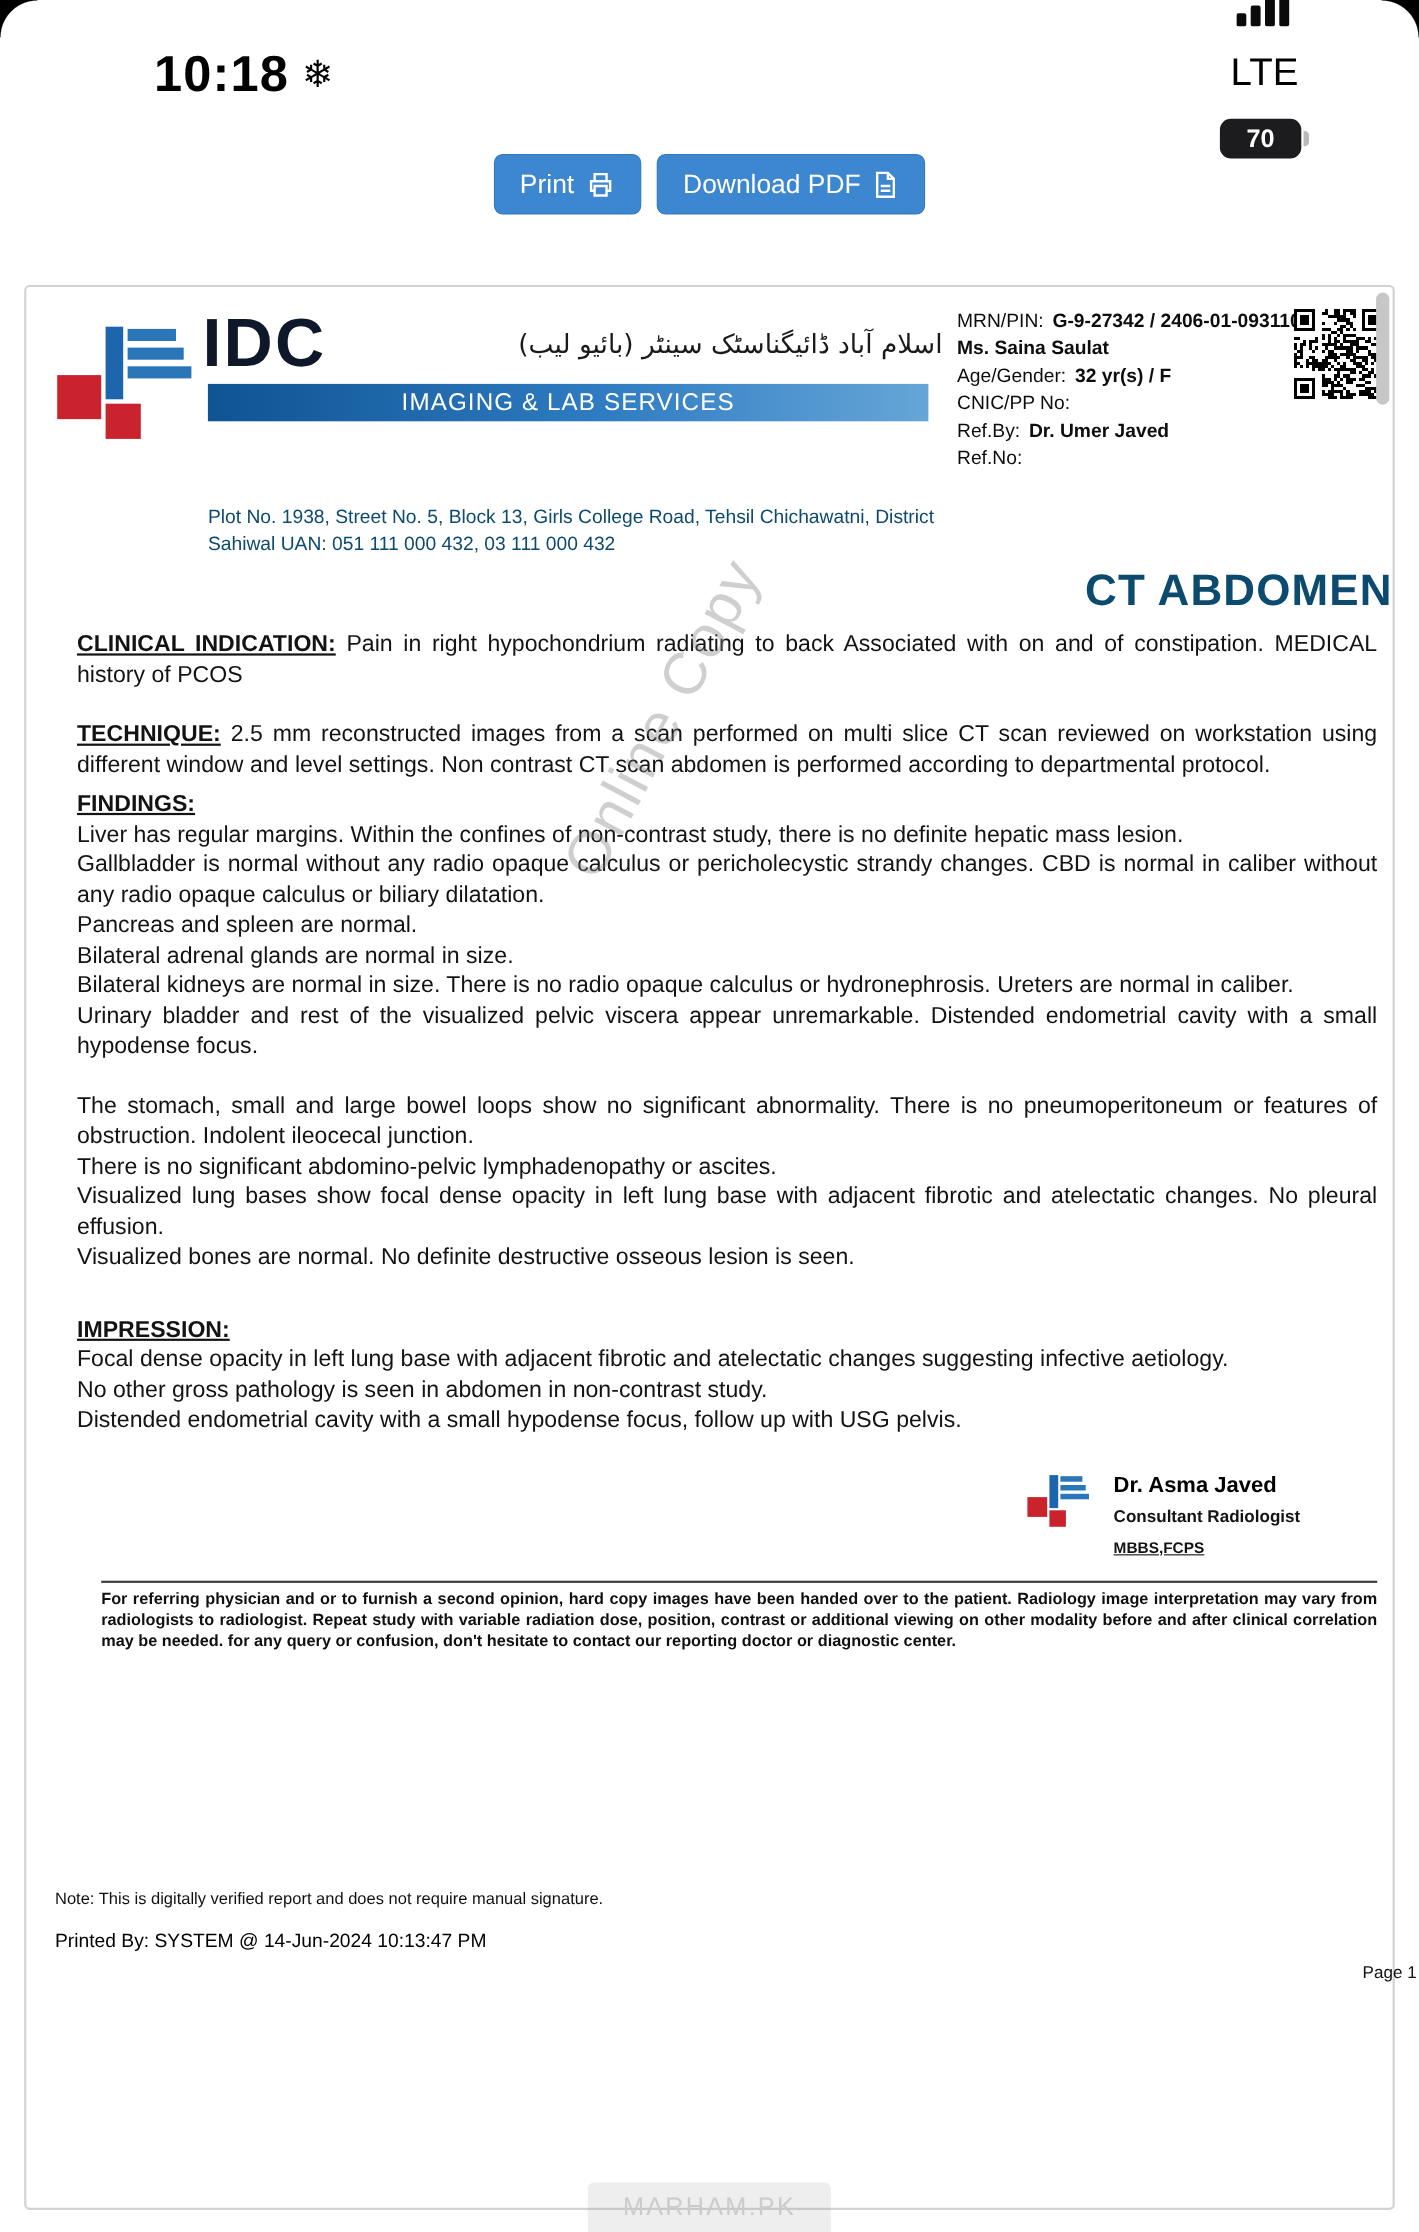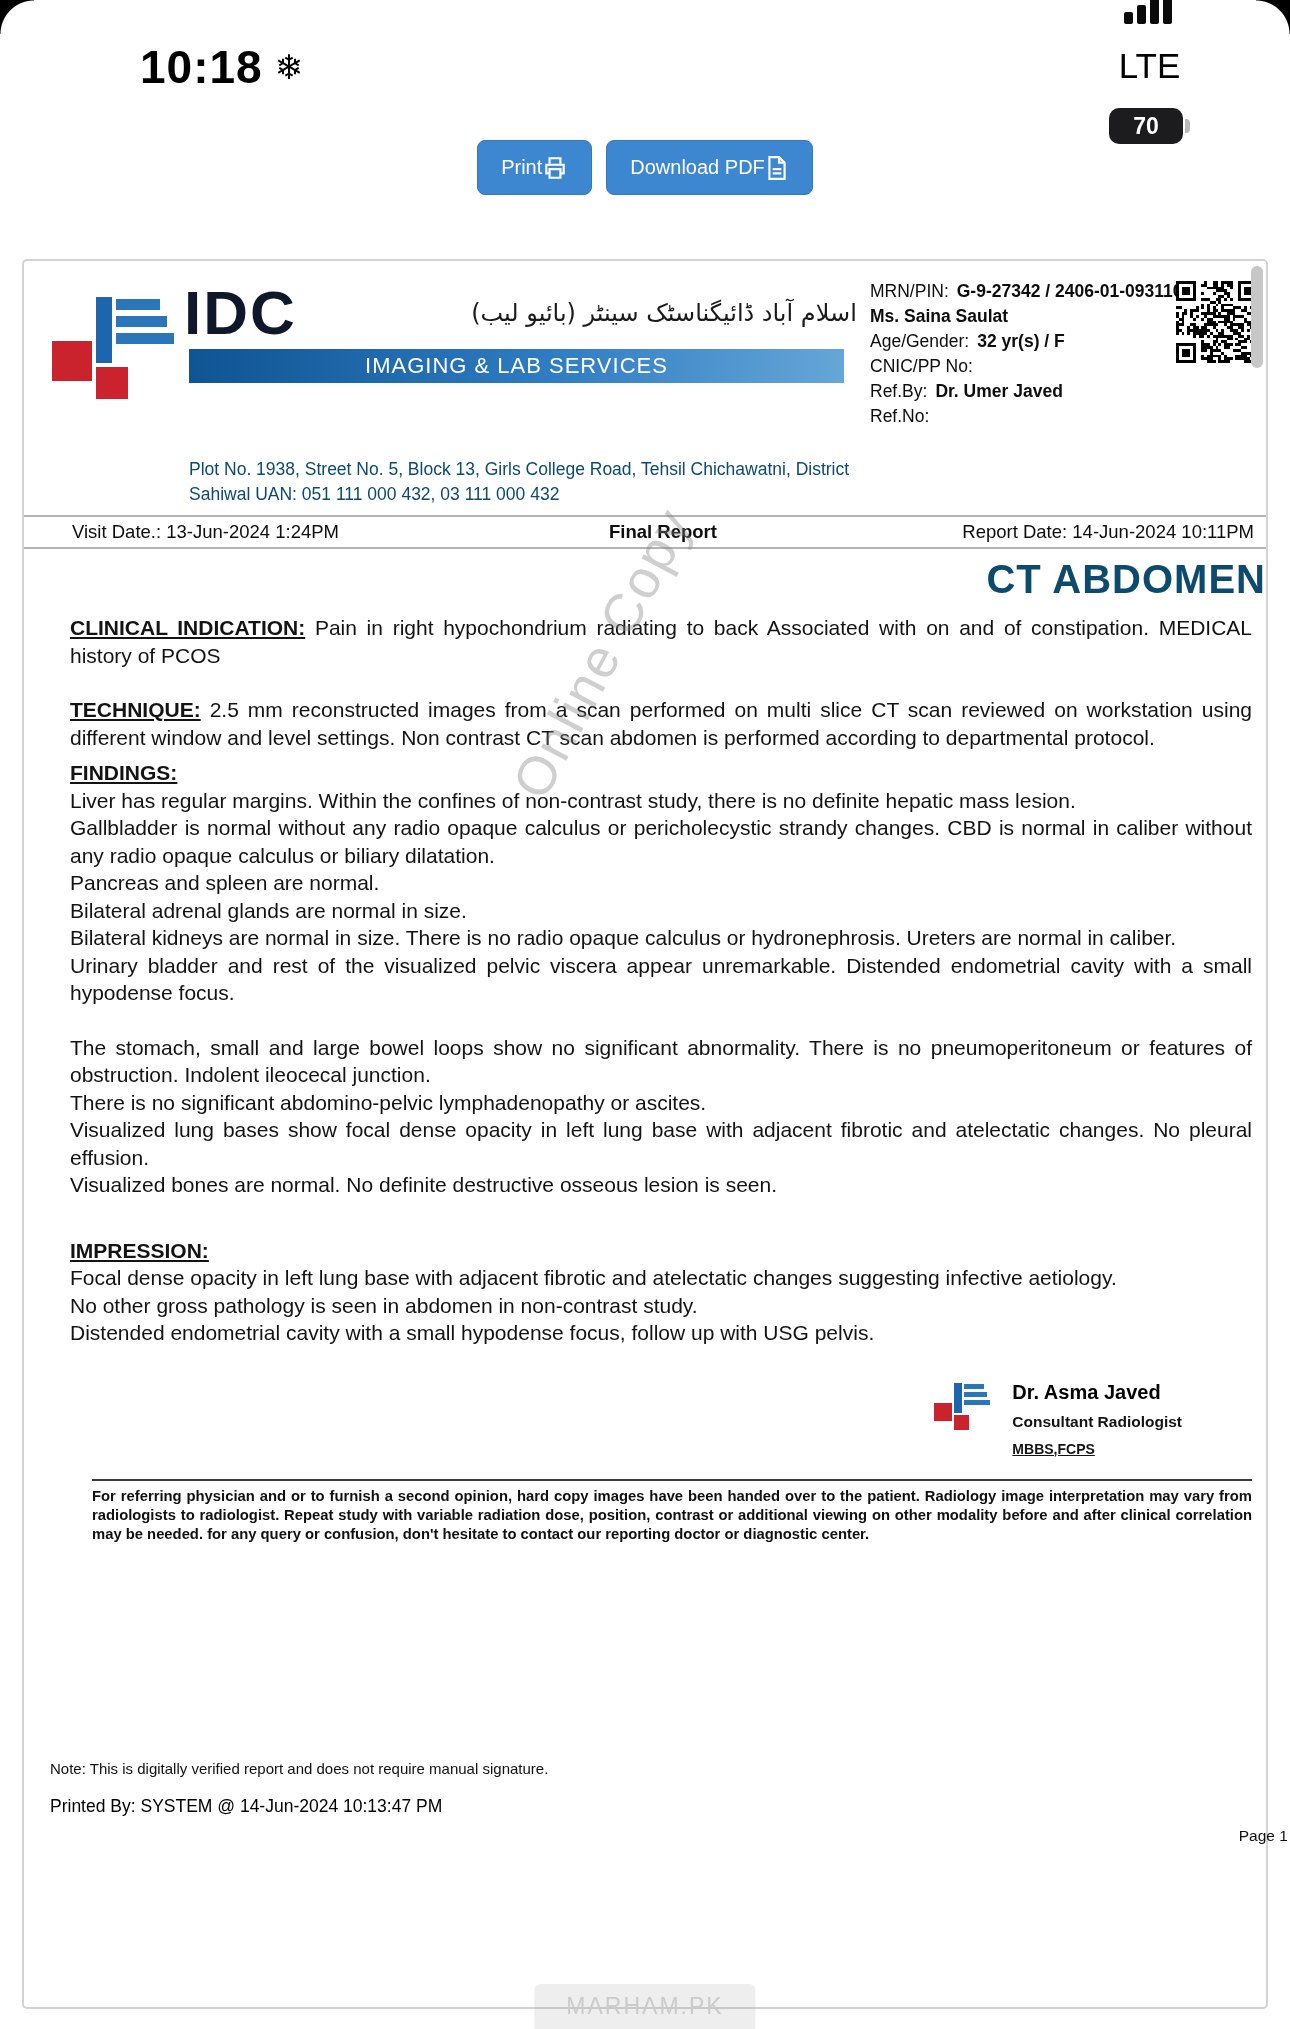--- a/index.html
+++ b/index.html
@@ -22,23 +22,23 @@
   .status-right { display:flex; align-items:center; gap:22px;flex-direction:column; }
   .signal-svg { display:block; }
   .lte { font-size:35px; color:#000; }
   .battery { display:flex; align-items:center; }
   .battery-body { width:74px; height:36px; background:#1c1c1e; border-radius:10px;
     display:flex; align-items:center; justify-content:center; color:#fff; font-size:23px; font-weight:700; }
   .battery-nub { width:5px; height:14px; background:#b9b9b9; border-radius:0 4px 4px 0; margin-left:2px; }
 
   
   .toolbar { display:flex; justify-content:center; gap:14px; margin-top:40px; }
-  .btn { display:flex; align-items:center; gap:0; background:#3d86d0; color:#fff;
+  .btn { display:flex; align-items:center; gap:11px; background:#3d86d0; color:#fff;
     border:1px solid #3579bd; border-radius:8px; height:55px; padding:0 23px;
-    font-size:20px; font-family:"Liberation Sans", sans-serif; cursor:pointer; }
+    font-size:24px; font-family:"Liberation Sans", sans-serif; cursor:pointer; }
   .btn svg { display:block; }
 
   
   .report-card { position:relative; margin:64px 22px 0; height:1750px;
     border:2px solid #d2d2d2; border-radius:5px; background:#fff; }
   .scroll-thumb { position:absolute; right:3px; top:5px; width:12px; height:102px;
     background:#c7c7c7; border-radius:6px; z-index:12; }
   .online-watermark { position:absolute; left:578px; top:392px; z-index:6; pointer-events:none;
     transform:translate(-50%,-50%) rotate(-62deg); font-size:54px; letter-spacing:2px;
     color:rgba(128,128,128,0.38); white-space:nowrap; }
@@ -524,25 +524,20 @@
           <rect x="26" y="28" width="1" height="1"></rect>
         </svg>
     </div>
   </div>
 
   <div class="address">
     <div>Plot No. 1938, Street No. 5, Block 13, Girls College Road, Tehsil Chichawatni, District</div>
     <div>Sahiwal UAN: 051 111 000 432, 03 111 000 432</div>
   </div>
 
-  <div class="visit-bar">
-    <span class="vb-left">Visit Date.: 13-Jun-2024 1:24PM</span>
-    <span class="vb-center">Final Report</span>
-    <span class="vb-right">Report Date: 14-Jun-2024 10:11PM</span>
-  </div>
 
   <div class="report-title">CT ABDOMEN</div>
 
   <div class="content">
     <p>
       <span class="h-u">CLINICAL INDICATION:</span>
       <span>Pain in right hypochondrium radiating to back Associated with on and of constipation. MEDICAL history of PCOS</span>
     </p>
     <p class="mt-blank">
       <span class="h-u">TECHNIQUE:</span>

